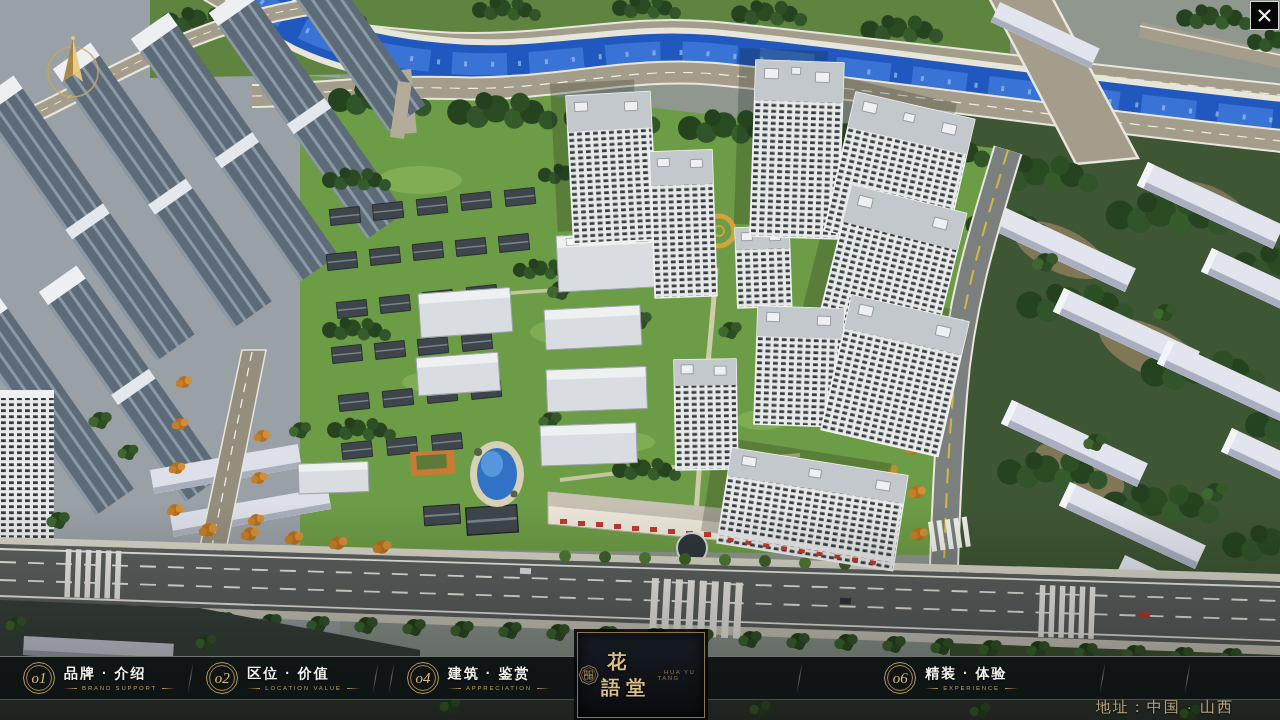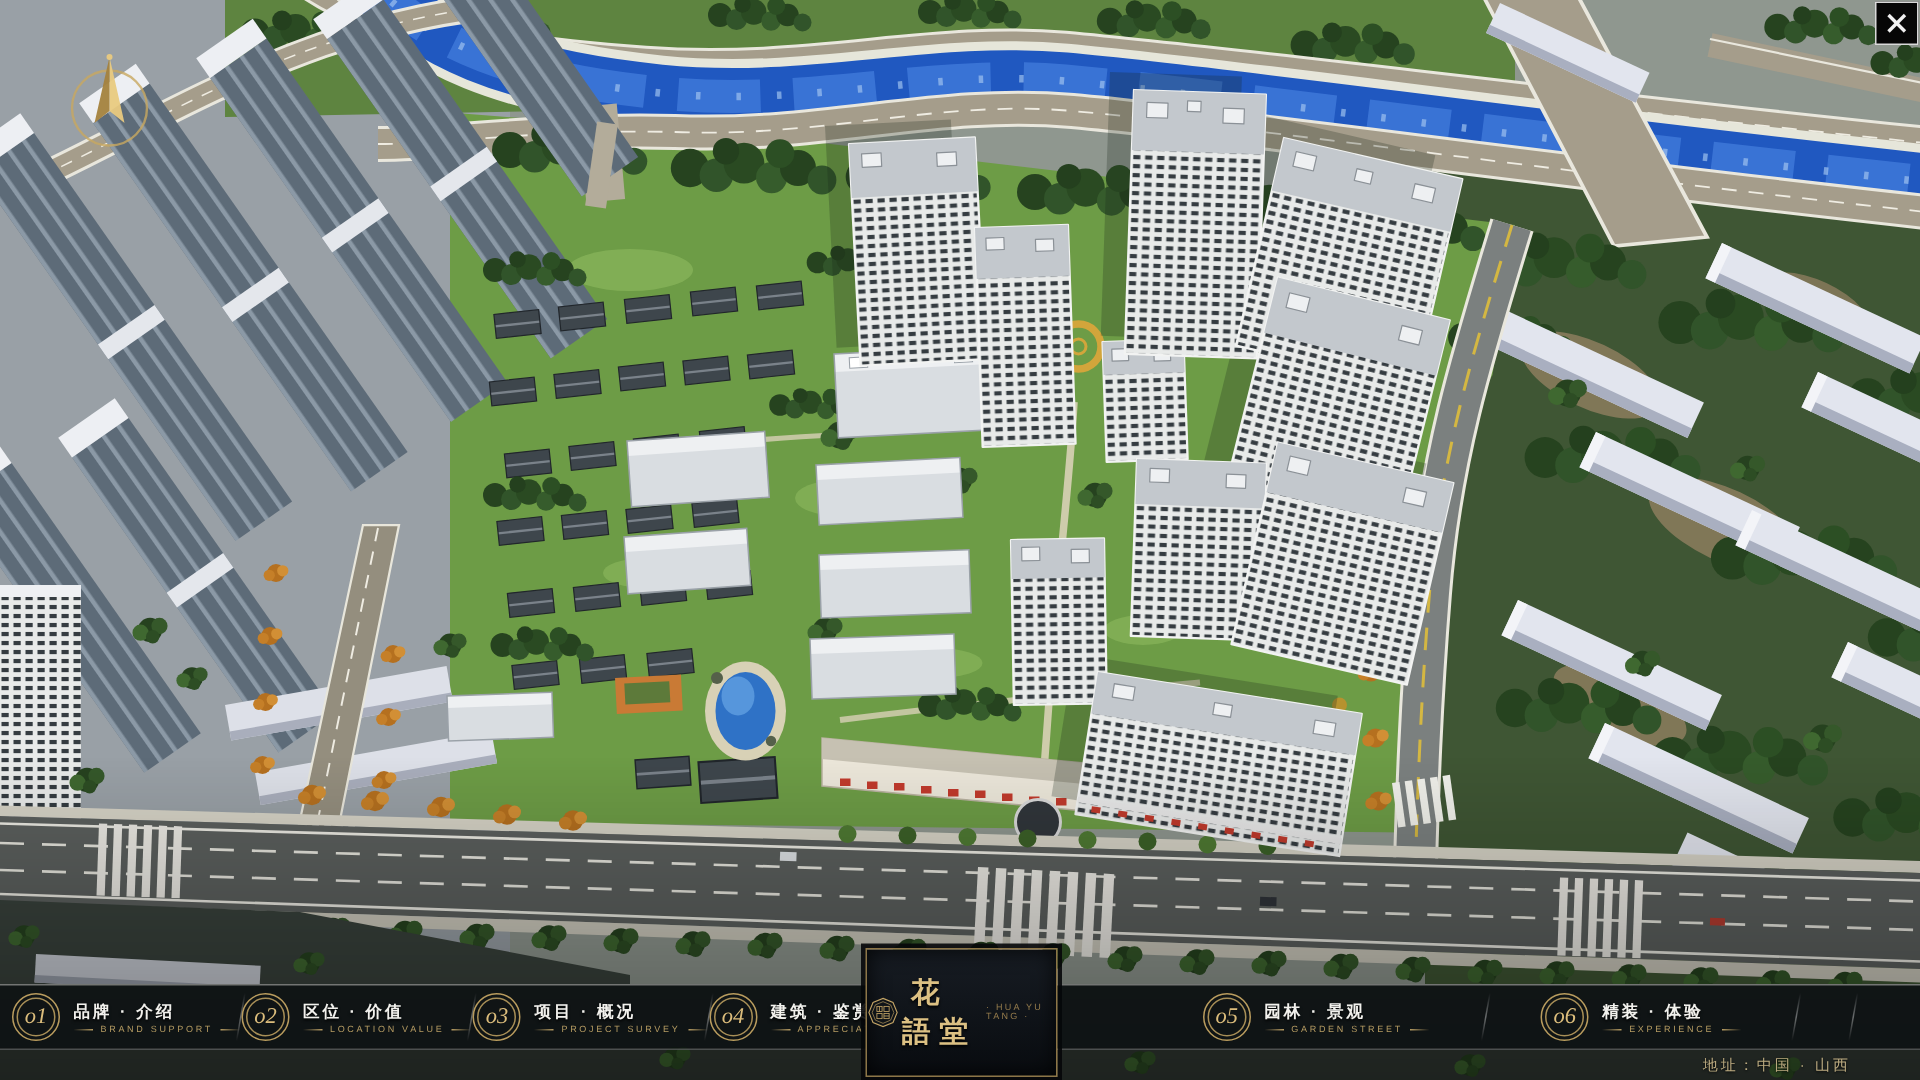--- a/index.html
+++ b/index.html
@@ -22,37 +22,37 @@
   .nav-half{flex:1;display:flex;align-items:center;justify-content:space-evenly;padding:0 8px;}
   .center-slot{width:134px;}
   .sep{width:1px;height:32px;align-self:center;transform:skewX(-10deg);
        background:linear-gradient(180deg,rgba(255,255,255,0),rgba(255,255,255,.38),rgba(255,255,255,0));}
   .nav-item{display:flex;align-items:center;gap:9px;cursor:pointer;}
   .num{width:30px;height:30px;border-radius:50%;border:1px solid #b99c5e;position:relative;
        display:flex;align-items:center;justify-content:center;color:#dcbd7c;flex:none;
        font:italic 15px "Liberation Serif","DejaVu Serif",serif;}
   .num::after{content:"";position:absolute;inset:2px;border:1px solid rgba(185,156,94,.9);border-radius:50%;}
   .labels{display:flex;flex-direction:column;align-items:flex-start;}
-  .zh{font-size:11px;font-weight:bold;color:#f2f1ed;letter-spacing:2px;white-space:nowrap;
+  .zh{font-size:14px;font-weight:bold;color:#f2f1ed;letter-spacing:2px;white-space:nowrap;
       text-shadow:0 1px 2px rgba(0,0,0,.9);}
   .en{margin-top:2px;font-size:6px;color:#b69c63;letter-spacing:1.8px;white-space:nowrap;
       display:flex;align-items:center;gap:5px;}
   .en::before{content:"";width:13px;height:1px;background:linear-gradient(90deg,rgba(182,156,99,0),#b69c63);}
   .en::after{content:"";width:13px;height:1px;background:linear-gradient(90deg,#b69c63,rgba(182,156,99,0));}
 
   
   .logo-panel{position:absolute;left:577px;top:632px;width:126px;height:84px;z-index:6;
               background:linear-gradient(180deg,#171c23,#090c10);
               border:1px solid #8d7648;box-shadow:0 0 0 3px rgba(6,7,9,.9), inset 0 0 14px rgba(0,0,0,.85);
               display:flex;flex-direction:row;align-items:center;justify-content:center;gap:2px;}
   .logo-title{color:#dcc083;font:19px "Liberation Serif","DejaVu Serif",serif;font-weight:bold;
               letter-spacing:6px;text-indent:6px;text-shadow:0 1px 2px #000;}
   .logo-caption{font-size:6px;color:#947b4c;letter-spacing:1.5px;}
 
-  .address{position:absolute;right:46px;bottom:3px;z-index:6;color:#bcab80;font-size:10px;
+  .address{position:absolute;right:46px;bottom:3px;z-index:6;color:#bcab80;font-size:15px;
            letter-spacing:2px;text-shadow:0 1px 2px rgba(0,0,0,.9);}
 </style>
 </head>
 <body>
 
 <div class="stage">
 
   <svg class="scene" viewBox="0 0 1280 720" xmlns="http://www.w3.org/2000/svg">
     <defs>
       <pattern id="win" width="8" height="6" patternUnits="userSpaceOnUse">
@@ -649,51 +649,33 @@
       <div class="nav-item">
         <div class="num">
             <span>o2</span>
           </div>
         <div class="labels">
             <div class="zh">区位 · 价值</div>
           <div class="en">LOCATION VALUE</div>
           </div>
       </div>
       <div class="sep"></div>
-      <div class="nav-item">
-        <div class="num">
-            <span>o3</span>
-          </div>
-        <div class="labels">
-            <div class="zh">项目 · 概况</div>
-          <div class="en">PROJECT SURVEY</div>
-          </div>
-      </div>
       <div class="sep"></div>
       <div class="nav-item">
         <div class="num">
             <span>o4</span>
           </div>
         <div class="labels">
             <div class="zh">建筑 · 鉴赏</div>
           <div class="en">APPRECIATION</div>
           </div>
       </div>
     </div>
     <div class="center-slot"></div>
     <div class="nav-half">
-      <div class="nav-item">
-        <div class="num">
-            <span>o5</span>
-          </div>
-        <div class="labels">
-            <div class="zh">园林 · 景观</div>
-          <div class="en">GARDEN STREET</div>
-          </div>
-      </div>
       <div class="sep"></div>
       <div class="nav-item">
         <div class="num">
             <span>o6</span>
           </div>
         <div class="labels">
             <div class="zh">精装 · 体验</div>
           <div class="en">EXPERIENCE</div>
           </div>
       </div>

